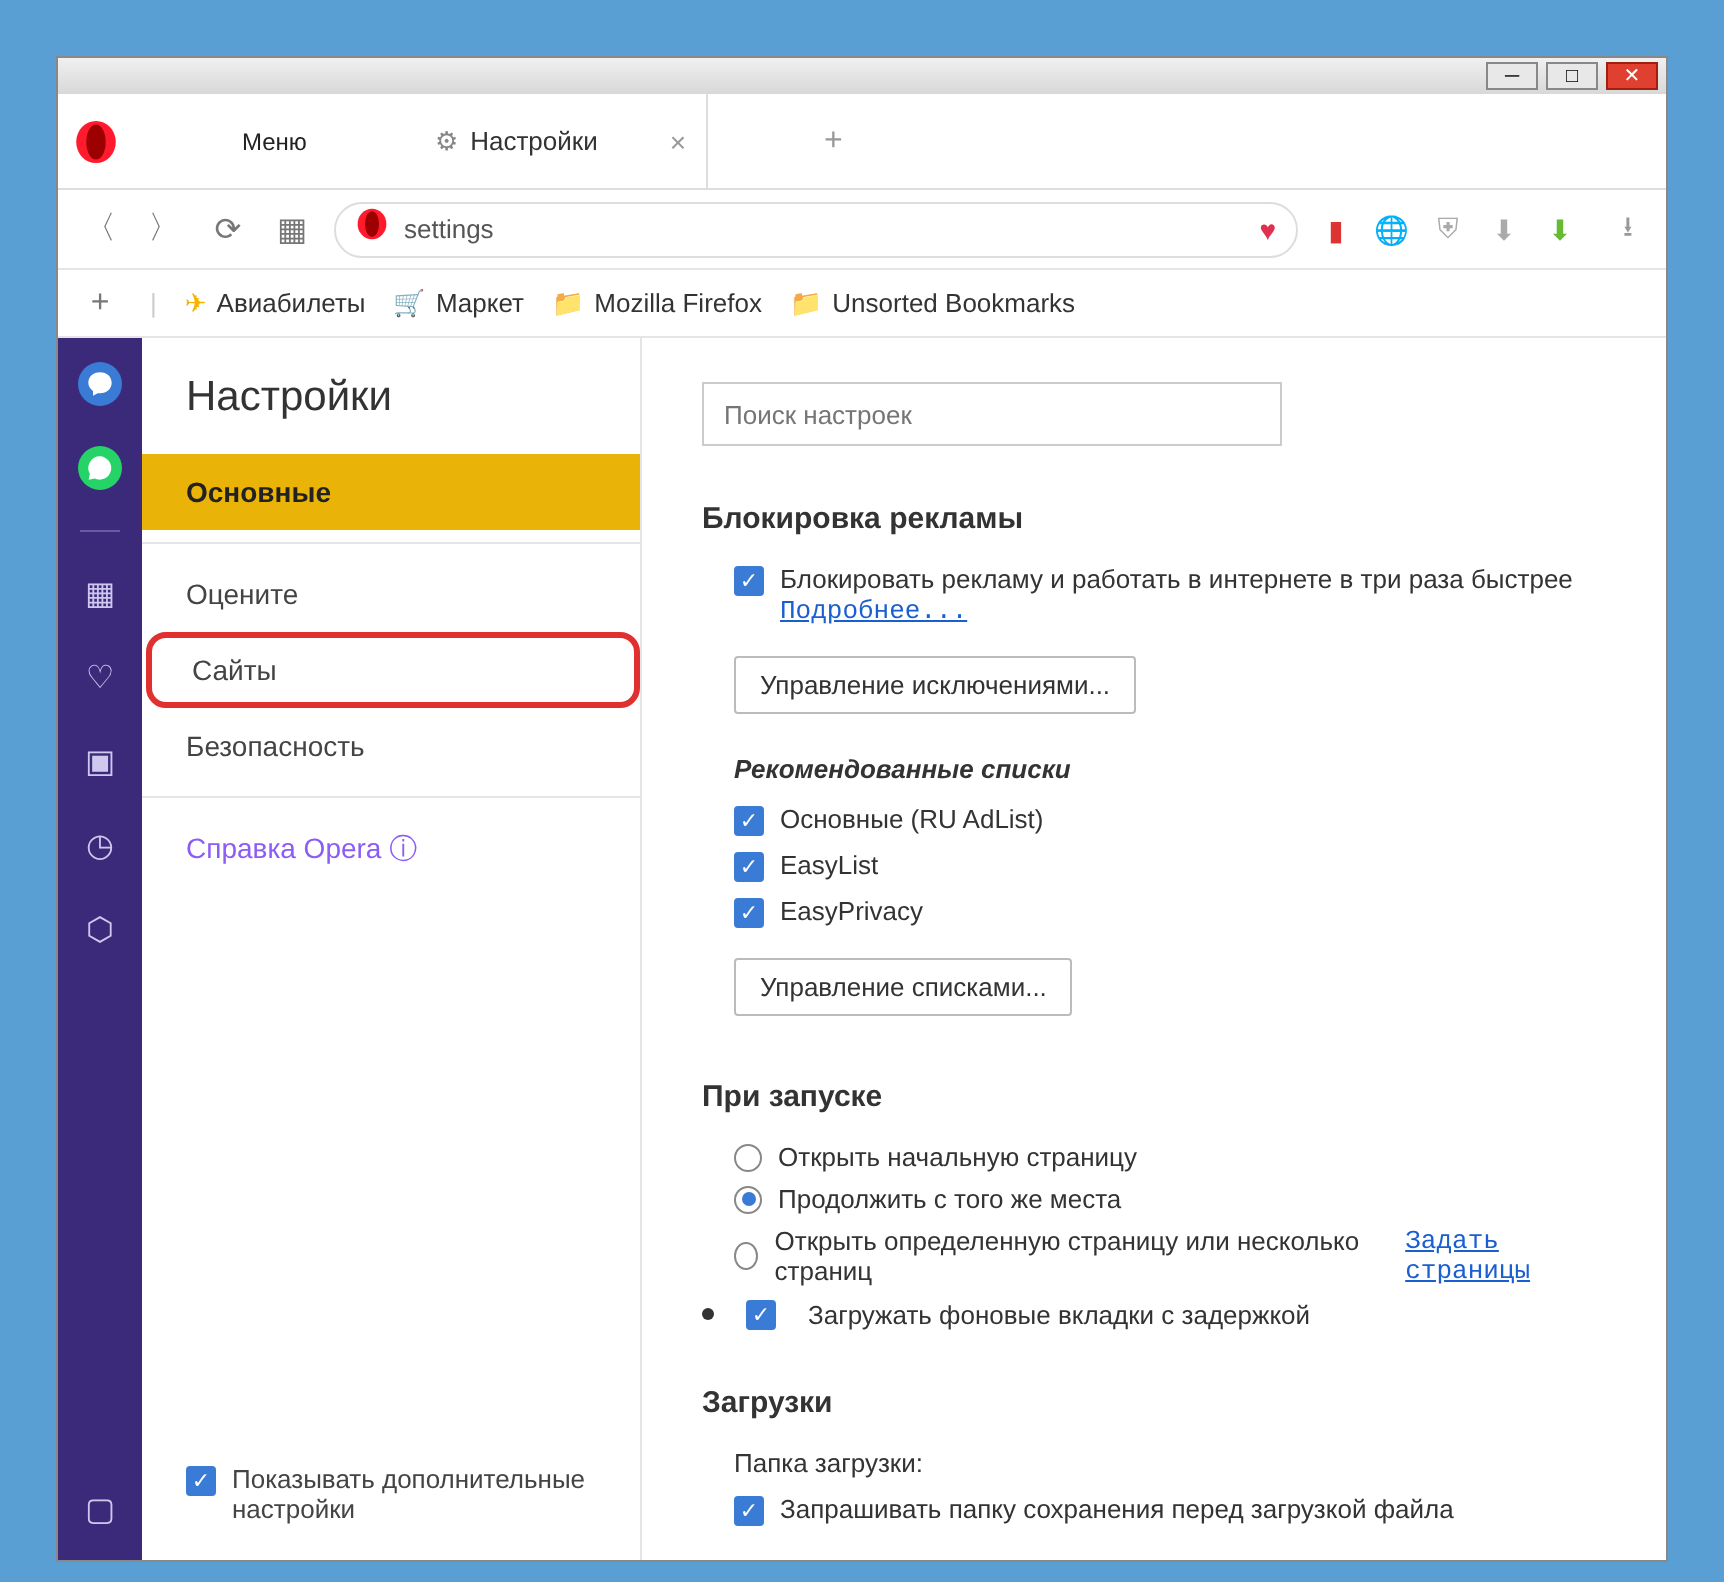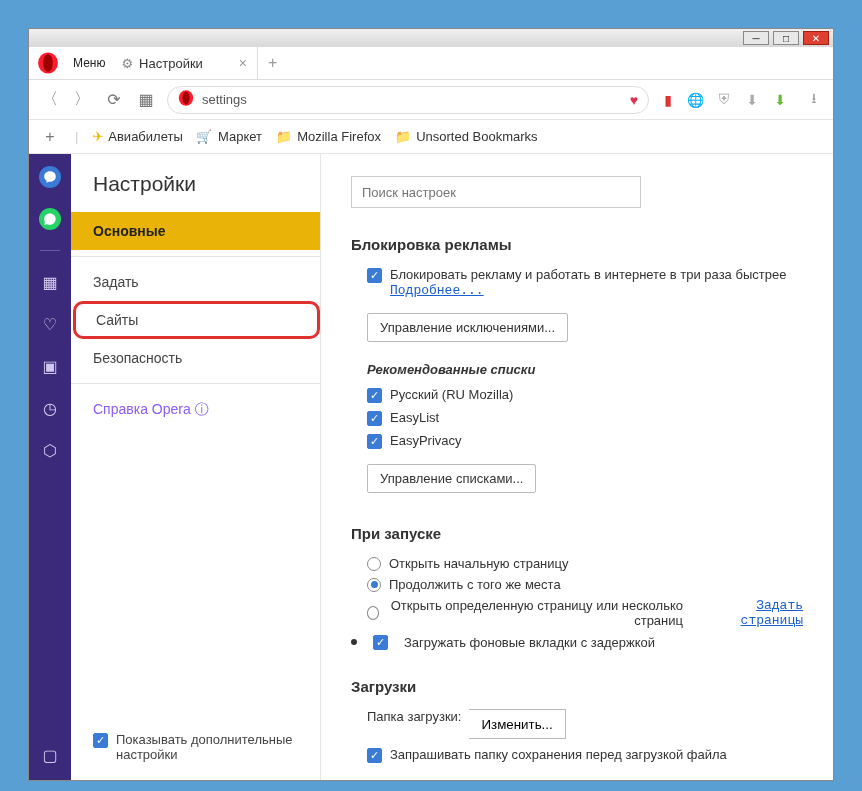--- a/index.html
+++ b/index.html
@@ -1,21 +1,21 @@
 <!DOCTYPE html>
 <html><head>
 <meta charset="utf-8">
 <style>
 * { box-sizing: border-box; margin: 0; padding: 0; font-family: "Segoe UI", Arial, sans-serif; }
 body { background: #5a9fd4; width: 862px; height: 791px; overflow: hidden; }
 .outer { background: #fff; position: absolute; left: 28px; top: 28px; right: 28px; bottom: 10px; border: 1px solid #888; display: flex; flex-direction: column; }
 .titlebar { height: 18px; background: linear-gradient(#f0f0f0,#d8d8d8); display:flex; justify-content:flex-end; align-items:center; gap:4px; padding-right:4px;}
 .titlebtn { width:26px; height:14px; border:1px solid #888; background:#e8e8e8; font-size:10px; display:flex; align-items:center; justify-content:center; cursor:pointer;}
 .titlebtn.close{ background:#e04030; color:#fff; border-color:#a02010;}
-.tabbar { height: 33px; background: #fff; display: flex; align-items: center; border-bottom: 1px solid #ddd;}
+.tabbar { height: 48px; background: #fff; display: flex; align-items: center; border-bottom: 1px solid #ddd; gap: 48px;}
 .opera-logo { width:30px; height:30px; margin: 0 4px; display:flex; align-items:center; justify-content:center; }
 .opera-logo svg { width: 22px; height:22px; }
 .menu-btn { font-size:12px; color:#222; padding:2px 6px; cursor:pointer;}
 .tab { display:flex; align-items:center; gap:6px; padding:6px 10px; border-right:1px solid #ddd; font-size:13px; color:#333; height:100%;}
 .tab .gear { color:#888; font-size:13px;}
 .tab .close-x { color:#999; font-size:14px; margin-left:30px; cursor:pointer;}
 .newtab { color:#999; font-size:16px; padding:0 10px; cursor:pointer;}
 .addrbar { height: 40px; display:flex; align-items:center; gap:10px; padding: 0 10px; border-bottom:1px solid #e5e5e5;}
 .nav-icn { width:22px; color:#777; font-size:16px; text-align:center; cursor:pointer;}
 .addr-input-wrap { flex:1; display:flex; align-items:center; height:28px; border:1px solid #ddd; border-radius:14px; padding:0 10px; gap:8px;}
@@ -41,25 +41,25 @@
 .sidepanel .adv-check { margin-top:auto; padding:18px 22px; font-size:13px; color:#444; display:flex; gap:8px; align-items:flex-start;}
 .content { flex:1; overflow:auto; padding: 22px 30px; font-size:14px; color:#333;}
 .search-box { width:290px; height:32px; border:1px solid #ccc; padding:0 10px; font-size:13px; outline:none;}
 .section-h { font-size:15px; font-weight:600; margin:28px 0 14px;}
 .sub-h { font-size:13px; font-weight:600; margin:16px 0 10px 16px;font-style:italic;}
 .chk-row { display:flex; align-items:flex-start; gap:8px; margin:7px 0 7px 16px; font-size:13px;}
 .chk { width:15px; height:15px; border:1px solid #888; border-radius:2px; display:inline-flex; align-items:center; justify-content:center; font-size:11px; color:#fff; flex-shrink:0; cursor:pointer; margin-top:1px;}
 .chk.on { background:#3a7bd5; border-color:#3a7bd5;}
 .link { color:#1a5fd0; text-decoration:underline; cursor:pointer;font-family:Liberation Mono, monospace;}
 .btn { display:inline-block; border:1px solid #bbb; background:#fff; padding:6px 12px; font-size:13px; color:#333; margin:8px 0 4px 16px; cursor:pointer; border-radius:2px;}
-.radio-row { display:flex; align-items:center; gap:8px; margin:6px 0 6px 16px; font-size:13px;text-align:right;}
+.radio-row { display:flex; align-items:center; gap:8px; margin:6px 0 6px 16px; font-size:13px;}
 .radio { width:14px; height:14px; border:1px solid #888; border-radius:50%; display:inline-flex; align-items:center; justify-content:center; cursor:pointer;}
 .radio .dot{ width:7px; height:7px; background:#3a7bd5; border-radius:50%;}
 .bullet-dot { width:6px; height:6px; background:#333; border-radius:50%; margin-right:8px;}
-.dl-row { display:flex; align-items:flex-start; gap:0; margin:10px 0 8px 16px; font-size:13px;}
+.dl-row { display:flex; align-items:center; gap:12px; margin:10px 0 8px 16px; font-size:13px;}
 .dl-input { flex: 0 0 300px; height:30px; border:1px solid #bbb; padding:0 8px; font-size:13px;}
 .dl-btn { height:30px; border:1px solid #bbb; border-left:none; padding:0 12px; background:#fff; cursor:pointer;}
 </style>
 </head>
 <body>
 
 <div class="outer">
   <div class="titlebar">
     <div class="titlebtn">─</div>
     <div class="titlebtn">□</div>
@@ -143,21 +143,21 @@
       <div class="vicn">◷</div>
       <div class="vicn">⬡</div>
       <div class="spacer"></div>
       <div class="vicn" style="margin-bottom:14px;">▢</div>
     </div>
 
     <div class="sidepanel">
       <div class="sp-title">Настройки</div>
       <div class="sp-item active">Основные</div>
       <div class="sp-div"></div>
-      <div class="sp-item">Задать</div>
+      <div class="sp-item">Оцените</div>
       <div class="sp-item highlight-ring">Сайты</div>
       <div class="sp-item">Безопасность</div>
       <div class="sp-div"></div>
       <div class="sp-item sp-help"><span>Справка Opera</span> <span>ⓘ</span></div>
       <div class="adv-check">
         <span class="chk on">✓</span>
         <span>Показывать дополнительные настройки</span>
       </div>
     </div>
 
@@ -170,21 +170,21 @@
         <span>
           <span>Блокировать рекламу и работать в интернете в три раза быстрее</span><br>
           <span class="link">Подробнее...</span>
         </span>
       </div>
       <button class="btn">Управление исключениями...</button>
 
       <div class="sub-h">Рекомендованные списки</div>
       <div class="chk-row">
           <span class="chk on">✓</span>
-          <span>Русский (RU Mozilla)</span>
+          <span>Основные (RU AdList)</span>
         </div>
       <div class="chk-row">
           <span class="chk on">✓</span>
           <span>EasyList</span>
         </div>
       <div class="chk-row">
           <span class="chk on">✓</span>
           <span>EasyPrivacy</span>
         </div>
       <button class="btn">Управление списками...</button>
@@ -203,21 +203,20 @@
       <div class="radio-row"><span class="radio"></span><span>Открыть определенную страницу или несколько страниц</span>&nbsp;<span class="link">Задать страницы</span></div>
       <div class="radio-row" style="margin-left:0;">
           <span class="bullet-dot"></span>
           <span class="chk on">✓</span>
           <span style="margin-left:8px">Загружать фоновые вкладки с задержкой</span>
         </div>
 
       <div class="section-h">Загрузки</div>
       <div class="dl-row">
         <span style="margin-right:8px">Папка загрузки:</span>
-        <button class="dl-btn">Изменить...</button>
       </div>
       <div class="chk-row">
           <span class="chk on">✓</span>
           <span>Запрашивать папку сохранения перед загрузкой файла</span>
         </div>
     </div>
   </div>
 </div>
 
 </body></html>

